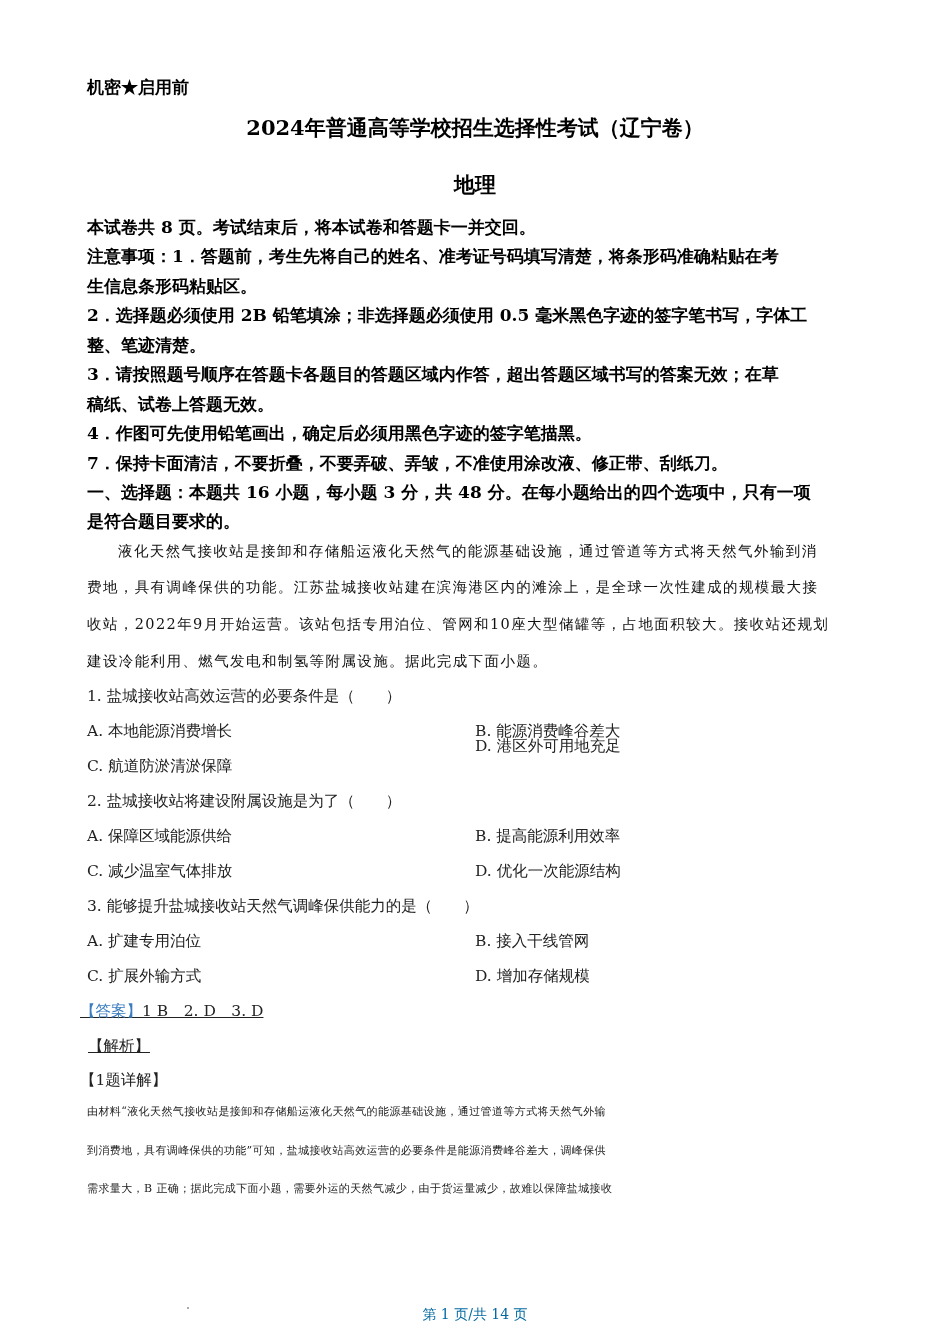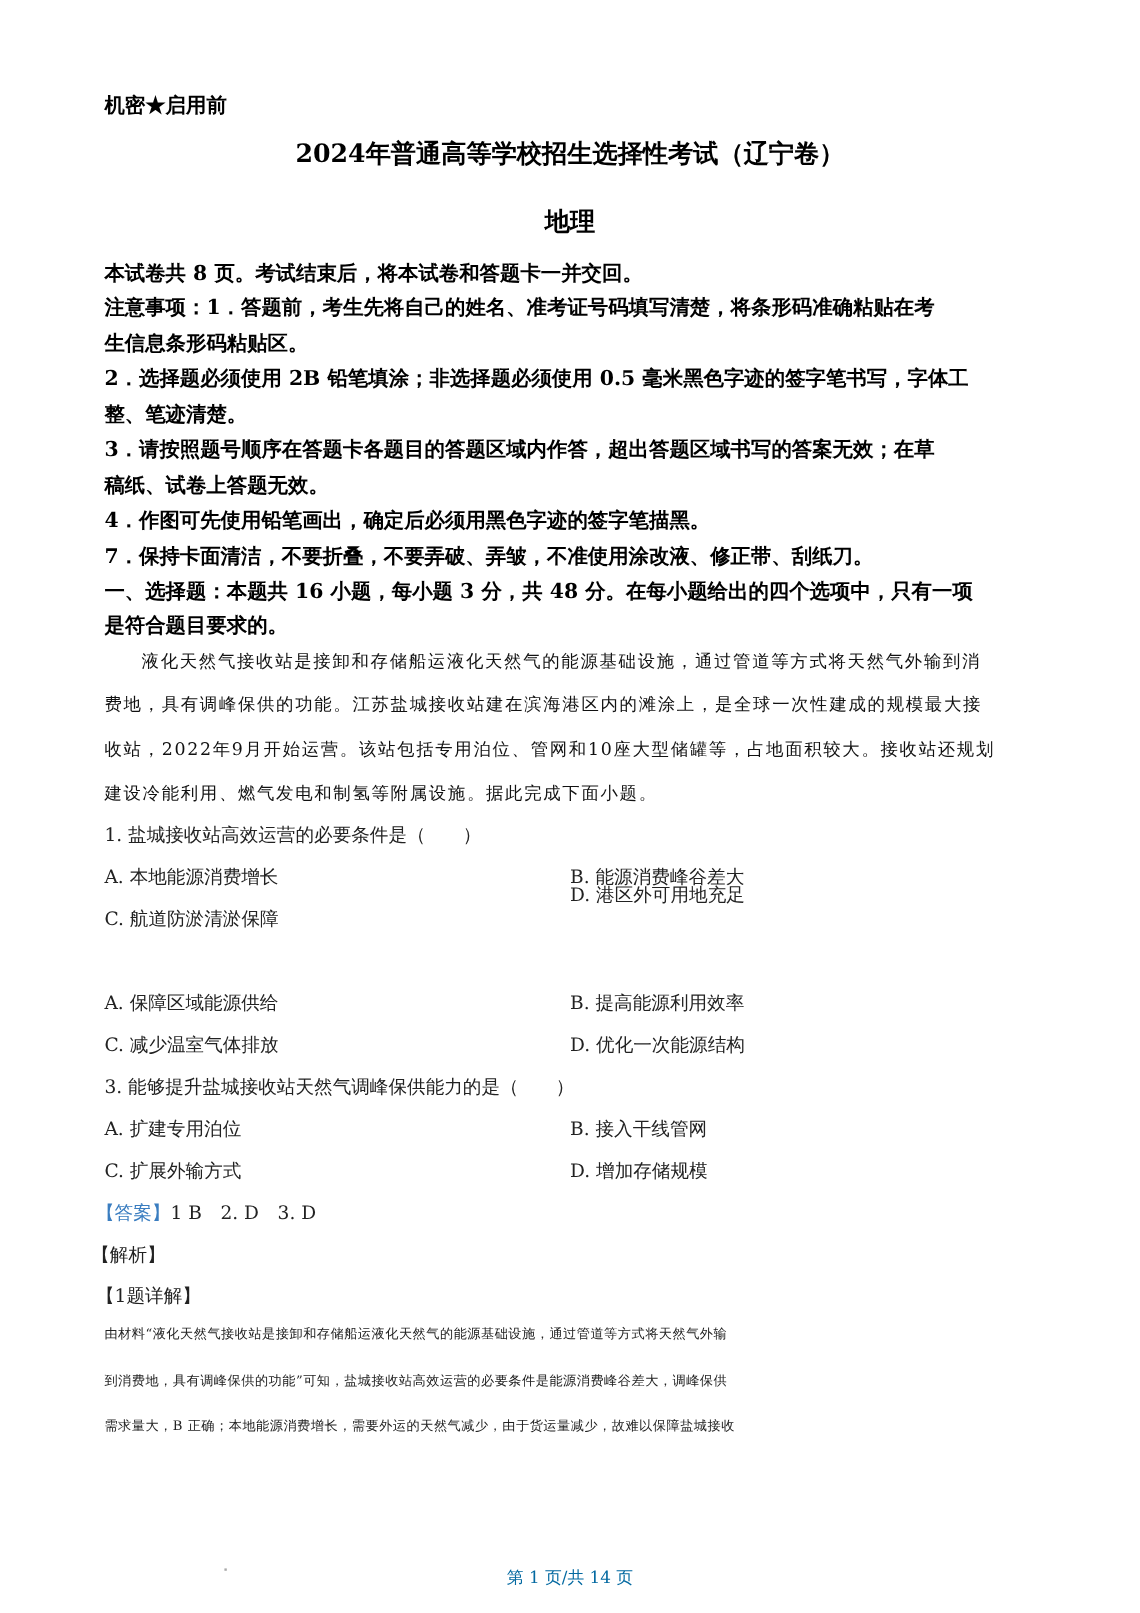--- a/index.html
+++ b/index.html
@@ -47,37 +47,38 @@
   <div class="abs passage" style="top:542px; left:118px;">液化天然气接收站是接卸和存储船运液化天然气的能源基础设施，通过管道等方式将天然气外输到消</div>
   <div class="abs passage" style="top:615px;">收站，2022年9月开始运营。该站包括专用泊位、管网和10座大型储罐等，占地面积较大。接收站还规划</div>
   <div class="abs passage" style="top:652px;">建设冷能利用、燃气发电和制氢等附属设施。据此完成下面小题。</div>
 
   <div class="abs q" style="top:686px;">1. 盐城接收站高效运营的必要条件是（　　）</div>
   <div class="abs opt optL" style="top:721px;">A. 本地能源消费增长</div>
   <div class="abs opt optR" style="top:721px;">B. 能源消费峰谷差大</div>
   <div class="abs opt optL" style="top:756px;">C. 航道防淤清淤保障</div>
   <div class="abs opt optR" style="top:720px;margin-top:16px;">D. 港区外可用地充足</div>
 
+  <div class="abs q" style="top:791px;">2. 盐城接收站将建设附属设施是为了（　　）</div>
   <div class="abs opt optL" style="top:826px;">A. 保障区域能源供给</div>
   <div class="abs opt optR" style="top:826px;">B. 提高能源利用效率</div>
   <div class="abs opt optL" style="top:861px;">C. 减少温室气体排放</div>
   <div class="abs opt optR" style="top:861px;">D. 优化一次能源结构</div>
 
   <div class="abs q" style="top:896px;">3. 能够提升盐城接收站天然气调峰保供能力的是（　　）</div>
   <div class="abs opt optL" style="top:931px;">A. 扩建专用泊位</div>
   <div class="abs opt optR" style="top:931px;">B. 接入干线管网</div>
   <div class="abs opt optL" style="top:966px;">C. 扩展外输方式</div>
   <div class="abs opt optR" style="top:966px;">D. 增加存储规模</div>
 
-  <div class="abs ans" style="top:1001px; left:80px;">
+  <div class="abs ans" style="top:1001px; left:80px;text-decoration:underline;">
     <span class="blue">【答案】</span><span>1 B　2. D　3. D</span>
   </div>
-  <div class="abs ans blue" style="top:1036px; left:76px;">【解析】</div>
+  <div class="abs ans blue" style="top:1036px; left:88px;text-decoration:underline;">【解析】</div>
   <div class="abs ans" style="top:1070px; left:80px;">【1题详解】</div>
 
   <div class="abs detail" style="top:1104px;">由材料“液化天然气接收站是接卸和存储船运液化天然气的能源基础设施，通过管道等方式将天然气外输</div>
   <div class="abs detail" style="top:1143px;">到消费地，具有调峰保供的功能”可知，盐城接收站高效运营的必要条件是能源消费峰谷差大，调峰保供</div>
-  <div class="abs detail" style="top:1181px;">需求量大，B 正确；本地能源消费增长，需要外运的天然气减少，由于货运量减少，故难以保障盐城接收</div>
+  <div class="abs detail" style="top:1181px;">需求量大，B 正确；据此完成下面小题，需要外运的天然气减少，由于货运量减少，故难以保障盐城接收</div>
 
   <div class="abs dot"></div>
   <div class="abs footer">第 1 页/共 14 页</div>
 
 </div>
 
 </body></html>

